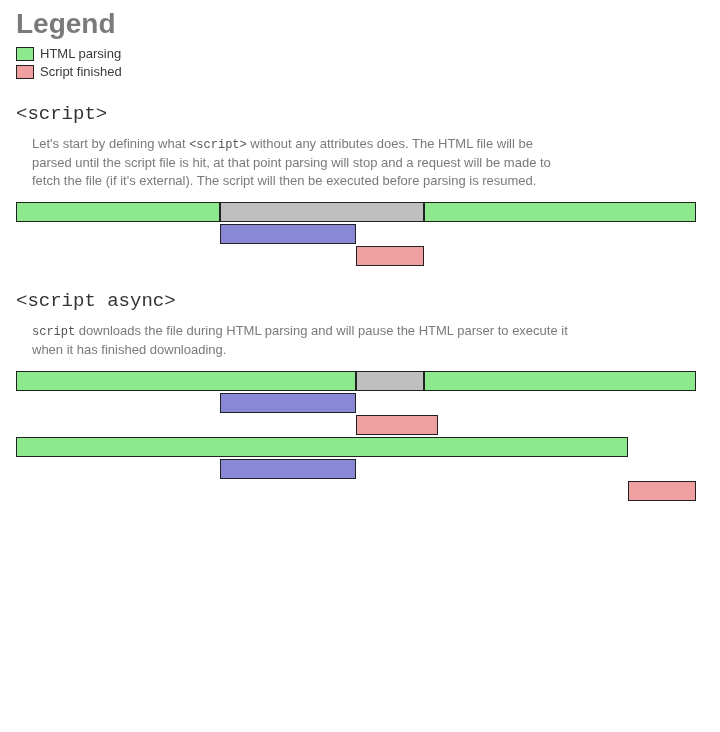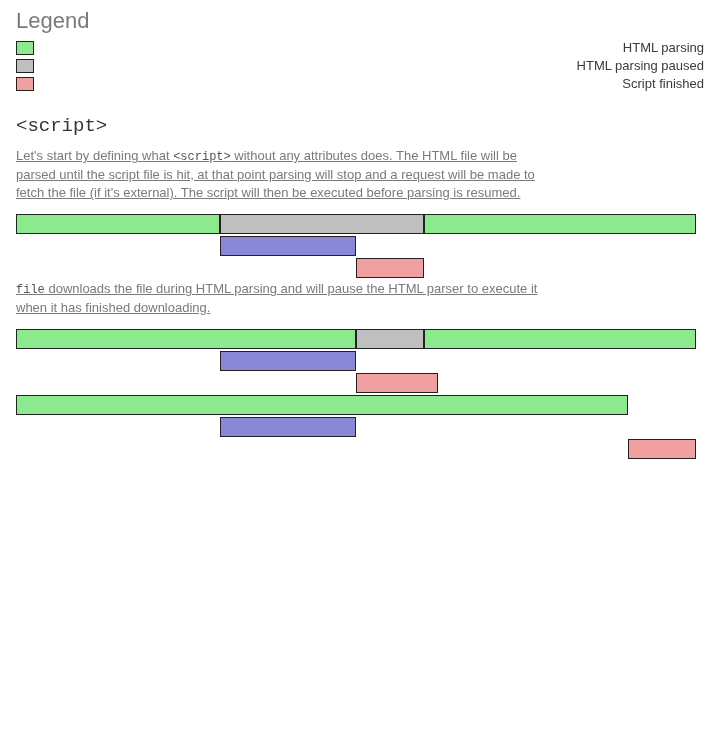--- a/index.html
+++ b/index.html
@@ -17,51 +17,47 @@
     width: 720px;
     font-family: "Segoe UI", Arial, sans-serif;
     color: var(--txt);
     padding: 4px 16px 16px 16px;
   }
   code, .mono, h2.mono {
     font-family: "Consolas", "Menlo", "Courier New", monospace;
   }
 
   
-  .legend-title { font-size: 22px; font-weight: 400; color: var(--muted); margin: 4px 0 6px; }
-  .legend-row  { display: flex; align-items: center; font-size: 13px; color: var(--txt); margin: 3px 0; justify-content: space-between; }
+  .legend-title { font-size: 28px; font-weight: 700; color: var(--muted); margin: 4px 0 6px; }
+  .legend-row  { display: flex; align-items: center; font-size: 13px; color: var(--txt); margin: 3px 0; }
   .swatch      { width: 18px; height: 14px; border: 1px solid var(--border); margin-right: 6px; }
 
   
   h2.mono { font-size: 19px; font-weight: 400; margin: 24px 0 10px; color: #333; }
-  p.desc  { font-size: 13px; line-height: 1.4; color: var(--muted); max-width: 540px; margin: 0 0 12px; text-decoration: underline; }
+  p.desc  { font-size: 13px; line-height: 1.4; color: var(--muted); max-width: 540px; margin: 0 16px 12px; }
   p.desc code { color: #555; font-size: 12px; }
 
   
   .diagram       { width: 680px; }
   .lane          { position: relative; height: 20px; margin-bottom: 2px; }
   .bar           { position: absolute; top: 0; bottom: 0; border: 1px solid var(--border); }
   .green { background: var(--c-green); }
   .grey  { background: var(--c-grey);  }
   .blue  { background: var(--c-blue);  }
   .red   { background: var(--c-red);   }
 </style>
 </head>
 <body>
 
 <div>
   <div class="legend-title">Legend</div>
   <div id="legend-items">
       <div class="legend-row">
         <span class="swatch green"></span>
         <span>HTML parsing</span>
-      </div>
-      <div class="legend-row">
-        <span class="swatch grey"></span>
-        <span>HTML parsing paused</span>
       </div>
       <div class="legend-row">
         <span class="swatch red"></span>
         <span>Script finished</span>
       </div>
     </div>
 </div>
 
 <div id="sections">
     <section>
@@ -75,21 +71,22 @@
         </div>
         <div class="lane">
           <div class="bar blue" style="left: 30%; width: 20%;"></div>
         </div>
         <div class="lane">
           <div class="bar red" style="left: 50%; width: 10%;"></div>
         </div>
       </div>
     </section>
     <section>
-      <p class="desc"><code>file</code><span> downloads the file during HTML parsing and will pause the HTML parser to execute it when it has finished downloading.</span></p>
+      <h2 class="mono">&lt;script async&gt;</h2>
+      <p class="desc"><code>script</code><span> downloads the file during HTML parsing and will pause the HTML parser to execute it when it has finished downloading.</span></p>
       <div class="diagram">
         <div class="lane">
           <div class="bar green" style="left: 0%; width: 50%;"></div>
           <div class="bar grey" style="left: 50%; width: 10%;"></div>
           <div class="bar green" style="left: 60%; width: 40%;"></div>
         </div>
         <div class="lane">
           <div class="bar blue" style="left: 30%; width: 20%;"></div>
         </div>
         <div class="lane">

